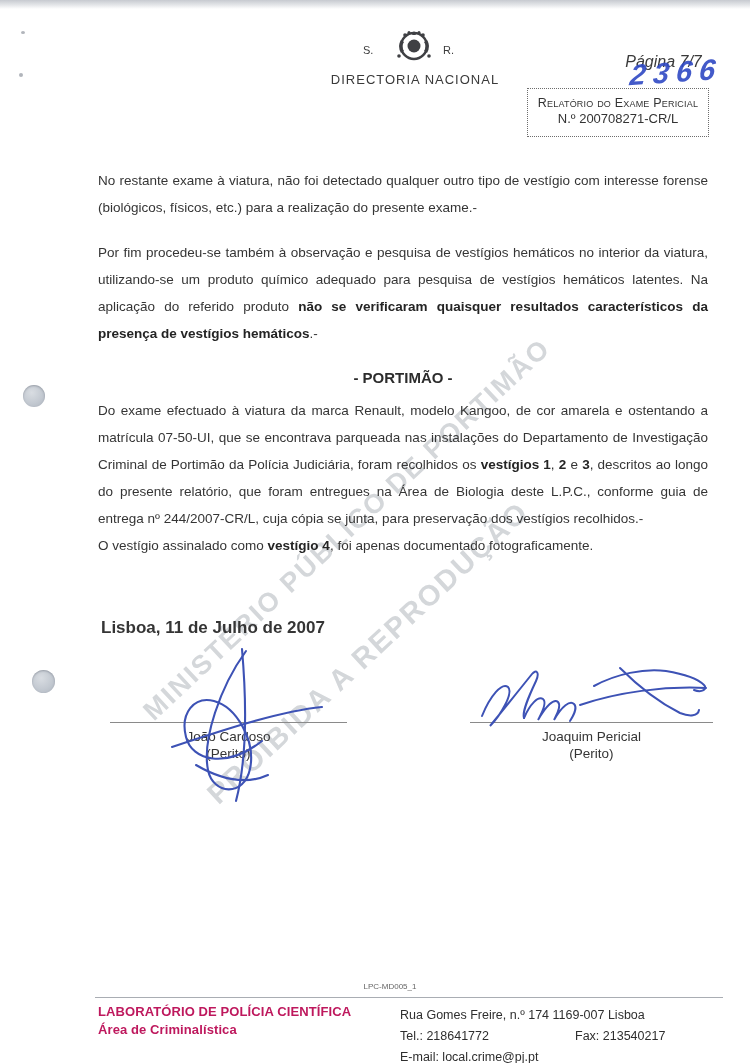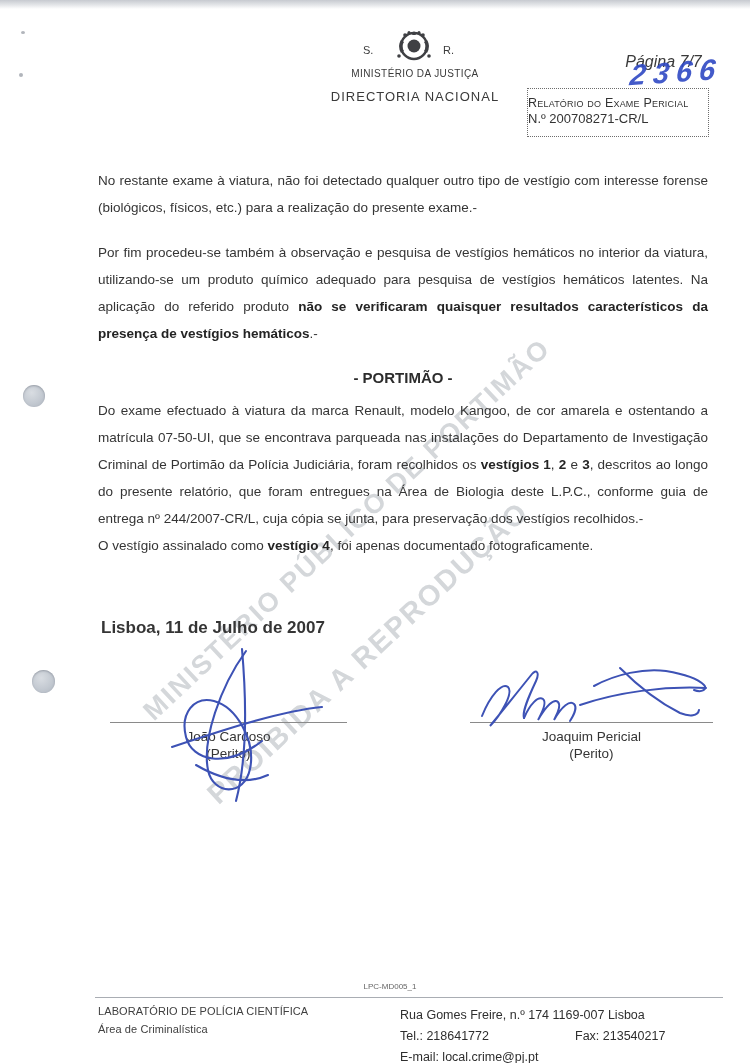--- a/index.html
+++ b/index.html
@@ -34,21 +34,21 @@
   .initial-s { left:98px; } .initial-r { left:178px; }
   .crest { position:absolute; left:118px; top:0; }
   .ministry { margin-top:6px; font-size:10px; color:#3a3a3a; letter-spacing:.4px; }
   .org-title { margin-top:9px; font-size:21px; color:#2f2f2f; letter-spacing:.5px; }
   .directorate { margin-top:10px; font-size:13px; color:#3a3a3a; letter-spacing:1px; }
 
   .page-label { left:600px; top:53px; width:127px; text-align:center; font-size:16px; color:#3a3a3a; z-index:2;font-style:italic; }
   .handwritten-num { left:630px; top:56px; z-index:3; color:#2f49c4; font-size:29px;
     font-style:italic; letter-spacing:7px; transform:rotate(-4deg) skewX(-10deg); font-weight:bold; opacity:.9; }
   .report-box { left:527px; top:88px; width:180px; height:47px; border:1.5px dotted #6d6d6d;
-    text-align:left; z-index:2; background:rgba(255,255,255,.55); }
+    text-align:center; z-index:2; background:rgba(255,255,255,.55); }
   .report-box .rb-title { margin-top:7px; font-size:12.5px; font-variant:small-caps; color:#333; letter-spacing:.2px; }
   .report-box .rb-number { margin-top:1px; font-size:13px; color:#333; }
 
   
   .doc-body { left:98px; top:167px; width:610px; font-size:13.5px; line-height:27px;
     text-align:justify; color:#353535; z-index:2; }
   .doc-body p { margin:0; }
   .doc-body b { color:#242424; }
   .p2 { margin-top:18px !important; }
   .conclusion { margin-top:17px !important; text-align:center; font-weight:bold;
@@ -59,21 +59,21 @@
   
   .sig-svg { z-index:3; }
   .sig-block { z-index:2; text-align:center; font-size:13.5px; color:#353535; line-height:17px; }
   .sig-line { border-top:1px solid #8a8a8a; padding-top:5px; }
   .sig-left-block  { left:110px; top:722px; width:237px; }
   .sig-right-block { left:470px; top:722px; width:243px; }
 
   
   .form-code { left:0; top:982px; width:780px; text-align:center; font-size:8px; color:#666; z-index:2; }
   .footer-rule { left:95px; top:997px; width:628px; height:1px; background:#a9adb3; z-index:2; }
-  .footer-org { left:98px; top:1003px; font-size:11px; font-weight:normal; color:#404040;
+  .footer-org { left:98px; top:1003px; font-size:13px; font-weight:bold; color:#be185d;
     line-height:17.5px; z-index:2; letter-spacing:.1px; }
   .footer-contact { left:400px; top:1005px; width:322px; font-size:12.5px; color:#2e2e2e;
     line-height:21px; z-index:2; }
   .footer-telfax { display:flex;align-items:flex-end; }
   .footer-telfax .tel { width:175px; }
 </style>
 </head>
 <body>
 
 <div class="abs scan-top-edge"></div>
@@ -98,21 +98,20 @@
         <circle cx="22" cy="5" r="1.8"></circle>
           <circle cx="40" cy="5" r="1.8"></circle>
         <circle cx="16" cy="26" r="1.8"></circle>
           <circle cx="46" cy="26" r="1.8"></circle>
         <circle cx="26" cy="2.5" r="1.5"></circle>
           <circle cx="36" cy="2.5" r="1.5"></circle>
       </g>
     </svg>
     <span class="initial initial-r">R.</span>
   </div>
-  <div class="ministry">MINISTÉRIO DA JUSTIÇA</div>
   <div class="directorate">DIRECTORIA NACIONAL</div>
 </div>
 
 <div class="abs page-label">Página 7/7</div>
 <div class="abs handwritten-num">2366</div>
 
 <div class="abs report-box">
   <div class="rb-title">Relatório do Exame Pericial</div>
   <div class="rb-number">N.º 200708271-CR/L</div>
 </div>

